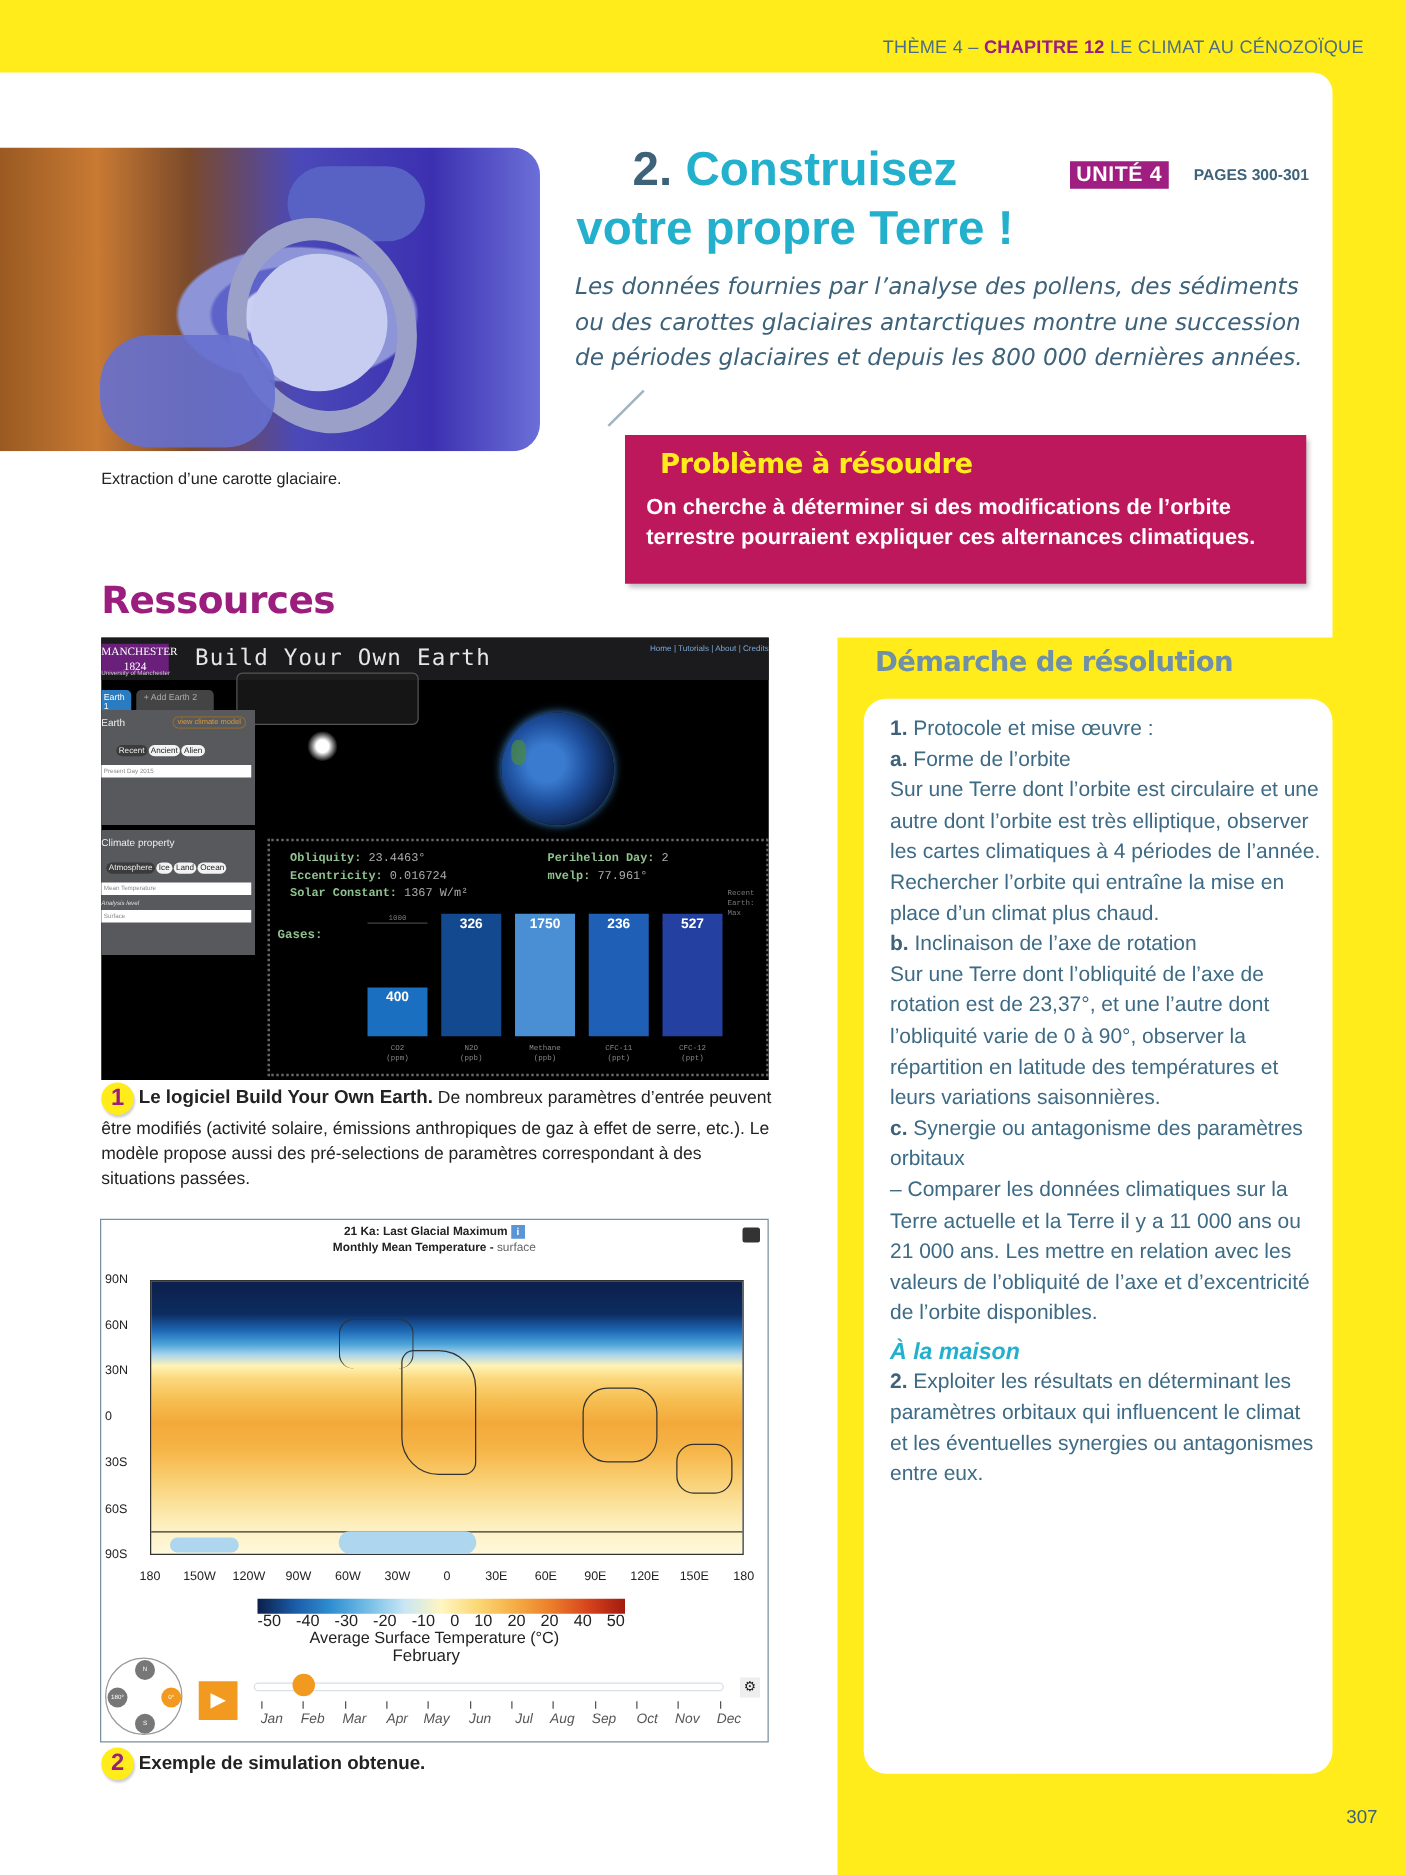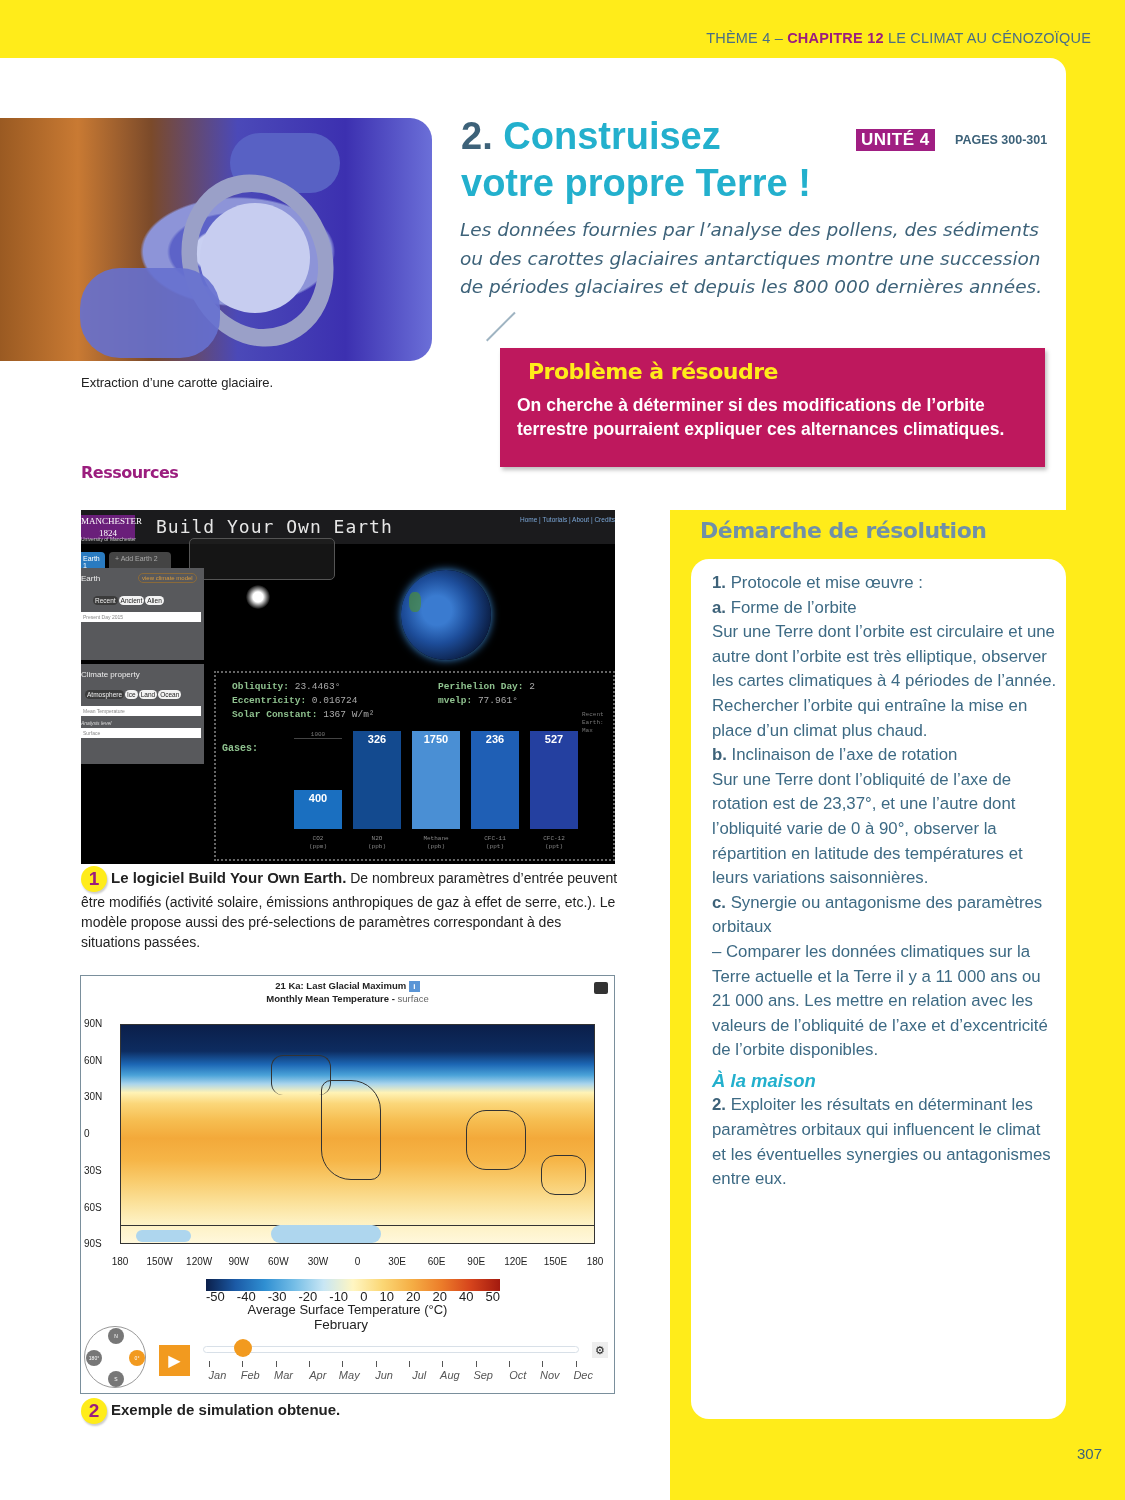--- a/index.html
+++ b/index.html
@@ -16,31 +16,31 @@
   .photo { position: absolute; left: 0; top: 118px; width: 432px; height: 243px; border-radius: 0 22px 22px 0; overflow: hidden;
     background: radial-gradient(ellipse at 55% 55%, #c9d0f2 0 13%, #5d63c8 14% 20%, #8d94d8 21% 28%, transparent 29%),
                 linear-gradient(90deg, #9a5a22 0%, #c97a33 18%, #7b4a2a 35%, #4b49b8 55%, #3c30b0 80%, #6b6fd8 100%); }
   .photo .ring { position: absolute; left: 170px; top: 55px; width: 175px; height: 175px; border-radius: 50%; border: 18px solid #9aa0c8; transform: rotate(-20deg) scaleX(0.85); }
   .photo .core { position: absolute; left: 200px; top: 85px; width: 110px; height: 110px; border-radius: 50%; background: #c7cdf0; }
   .photo .glove1 { position: absolute; left: 80px; top: 150px; width: 140px; height: 90px; border-radius: 40px; background: #6670cf; opacity: .9; }
   .photo .glove2 { position: absolute; left: 230px; top: 15px; width: 110px; height: 60px; border-radius: 30px; background: #5861c4; }
   .photo-caption { position: absolute; left: 81px; top: 375px; font-size: 13px; color: #222; }
 
   .title-num { color: #3d6279; }
-  .title { position: absolute; left: 461px; top: 113px; font-size: 38px; font-weight: bold; color: #23b0cd; line-height: 47px; }
+  .title { position: absolute; left: 461px; top: 113px; font-size: 38px; font-weight: bold; color: #23b0cd; line-height: 47px; text-align: center; }
   .unit-badge { position: absolute; left: 856px; top: 129px; background: #a01e82; color: #fff; font-weight: bold; font-size: 17px; padding: 1px 5px; letter-spacing: 0.5px; }
   .pages-ref { position: absolute; left: 955px; top: 133px; font-size: 12.5px; font-weight: bold; color: #3d6279; }
   .intro { position: absolute; left: 460px; top: 216px; width: 600px; font-size: 20.5px; font-style: italic; color: #3d6279; line-height: 28.5px; font-family: "DejaVu Sans", sans-serif; font-size: 18.5px; }
 
   .problem { position: absolute; left: 500px; top: 348px; width: 545px; height: 119px; background: #be185d; box-shadow: 2px 3px 4px rgba(0,0,0,.25); }
   .problem-fold { position: absolute; left: 486px; top: 340px; width: 40px; height: 40px; border-top: 2px solid #9fb4c2; transform: rotate(-45deg); transform-origin: left top; }
   .problem-title { position: absolute; left: 28px; top: 11px; color: #ffec1a; font-size: 22px; font-weight: bold; font-family: "DejaVu Sans", sans-serif; letter-spacing: -0.5px; }
   .problem-text { position: absolute; left: 17px; top: 45px; color: #fff; font-size: 17.5px; font-weight: bold; line-height: 24px; }
 
-  .ressources { position: absolute; left: 81px; top: 463px; font-size: 16px; font-weight: bold; color: #9b1d7e; font-family: "DejaVu Sans", sans-serif; letter-spacing: -0.5px; }
+  .ressources { position: absolute; left: 81px; top: 463px; font-size: 30px; font-weight: bold; color: #9b1d7e; font-family: "DejaVu Sans", sans-serif; letter-spacing: -0.5px; }
 
   
   .byoe { position: absolute; left: 81px; top: 510px; width: 534px; height: 354px; background: #000; overflow: hidden; }
   .byoe-topbar { position: absolute; left: 0; top: 0; width: 534px; height: 34px; background: #1b1b1d; }
   .byoe-logo { position: absolute; left: 0; top: 5px; width: 54px; height: 24px; background: #6a1f7a; color: #fff; font-family: "Liberation Serif", serif; font-size: 9px; text-align: center; line-height: 12px; }
   .byoe-logo-sub { position: absolute; left: 0; top: 26px; font-size: 5px; color: #ccc; }
   .byoe-title { position: absolute; left: 75px; top: 6px; color: #e6e6e6; font-size: 18px; font-family: "DejaVu Sans Mono", monospace; letter-spacing: 1px; }
   .byoe-nav { position: absolute; right: 0; top: 6px; color: #7aa6d6; font-size: 6.5px; }
   .byoe-tooltip { position: absolute; left: 108px; top: 28px; width: 146px; height: 42px; border: 1px solid #555; border-radius: 5px; background: rgba(30,30,30,.7); }
   .byoe-tabs { position: absolute; left: 0; top: 42px; }

